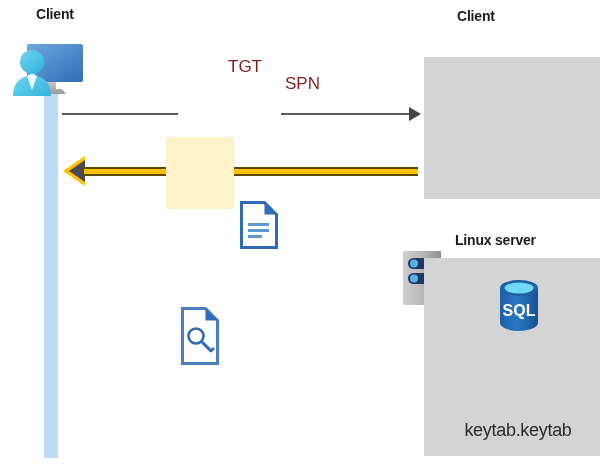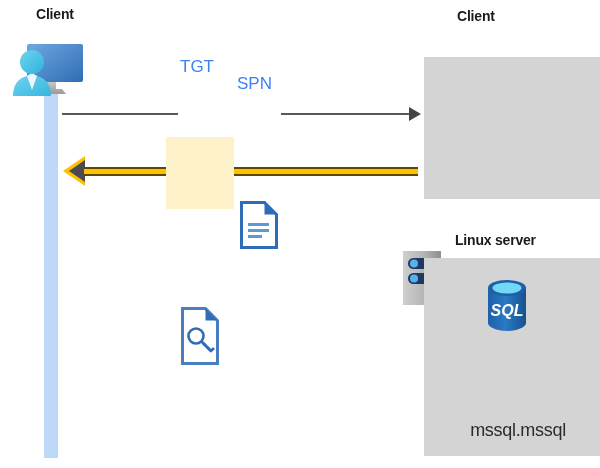--- a/index.html
+++ b/index.html
@@ -22,22 +22,23 @@
     line-height:22px;
     letter-spacing:-0.2px;
   }
   .file-label{
     font-size:18px;
     color:#2b2b2b;
     letter-spacing:-0.3px;
   }
   .tag-label{
     font-size:17px;
-    color:#3b82f6;
+    color:#7f1d1d;
     letter-spacing:0px;
+    margin-left:48px;
   }
 
   
   .lifeline{
     background:#bdd9f7;
   }
 
   
   .panel{background:#d4d4d4;}
 
@@ -212,31 +213,31 @@
 
       <circle cx="16.5" cy="27" r="8" fill="#cc2127"></circle>
       <circle cx="16.5" cy="27" r="6" fill="#f7c514"></circle>
     </svg>
   </div>
 
   <div class="abs panel" style="left:424px;top:258px;width:176px;height:198px;"></div>
 
   <div class="abs hdr-label" style="left:455px;top:229px;width:150px;">Linux server</div>
 
-  <div class="abs" style="left:483px;top:278px;width:48px;height:55px;font-style:italic;">
+  <div class="abs" style="left:495px;top:278px;width:48px;height:55px;">
     <svg width="48" height="55" viewBox="0 0 48 55">
       <defs>
         <linearGradient id="dbGrad" x1="0" y1="0" x2="1" y2="0">
           <stop offset="0%" stop-color="#1e5fa8"></stop>
           <stop offset="45%" stop-color="#2a7ac4"></stop>
           <stop offset="100%" stop-color="#17508f"></stop>
         </linearGradient>
       </defs>
       <path d="M5 10 v35 c0 4 8.5 8 19 8 s19 -4 19 -8 v-35 z" fill="url(#dbGrad)"></path>
       <ellipse cx="24" cy="10" rx="19" ry="8" fill="#1e5fa8"></ellipse>
       <ellipse cx="24" cy="10" rx="14.5" ry="5.5" fill="#73d8f5"></ellipse>
       <text x="24" y="38" text-anchor="middle" font-family="Liberation Sans, sans-serif" font-size="16" font-weight="bold" fill="#ffffff">SQL</text>
     </svg>
   </div>
 
-  <div class="abs file-label" style="left:443px;top:420px;width:150px;text-align:center;">mssql.mssql</div>
+  <div class="abs file-label" style="left:443px;top:420px;width:150px;text-align:center;">keytab.keytab</div>
 
 </div>
 
 </body></html>

